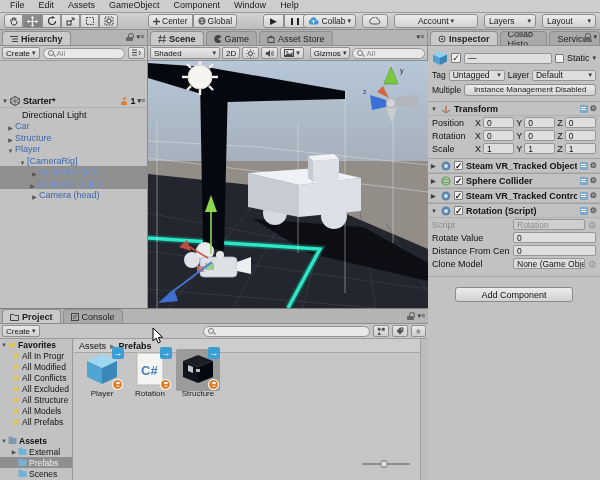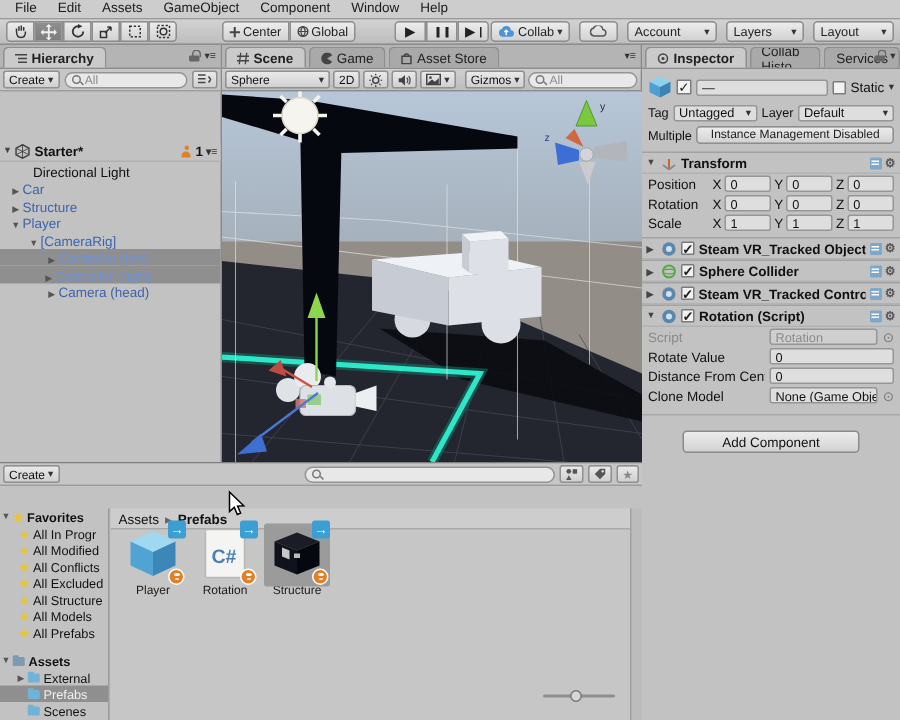--- a/index.html
+++ b/index.html
@@ -194,21 +194,21 @@
             <path d="M5.5 6.5 V3.4 M5.5 3 l-1.3 1.4 M5.5 3 l1.3 1.4" stroke="#fff" stroke-width="0.9" fill="none"></path>
           </svg>
         <span>Collab</span>
           <span class="caret">▾</span>
       </span>
       <span class="btn" style="width:26px">
         <svg width="12" height="8" viewBox="0 0 12 8">
             <path d="M3 7 a2.6 2.6 0 0 1 -0.4 -5.1 a3.3 3.3 0 0 1 6.3 0.7 a2.1 2.1 0 0 1 -0.4 4.4 z" fill="none" stroke="#555" stroke-width="1"></path>
           </svg>
       </span>
-      <span class="btn" style="width:60px; justify-content:space-between">
+      <span class="btn" style="width:84px; ">
           <span>Account</span>
           <span class="caret">▾</span>
         </span>
       <span class="btn" style="width:52px; justify-content:space-between">
           <span>Layers</span>
           <span class="caret">▾</span>
         </span>
       <span class="btn" style="width:54px; justify-content:space-between">
           <span>Layout</span>
           <span class="caret">▾</span>
@@ -313,21 +313,21 @@
           </svg>
         <span>Asset Store</span>
       </div>
       <div class="panel-corner">
           <span class="caret">▾≡</span>
         </div>
     </div>
 
     <div class="scene-toolbar">
       <span class="mini-btn" style="width:70px; justify-content:space-between">
-          <span>Sphere</span>
+          <span>Shaded</span>
           <span class="caret">▾</span>
         </span>
       <span class="mini-btn">
           <span>2D</span>
         </span>
       <span class="mini-btn">
         <svg width="9" height="9" viewBox="0 0 9 9">
             <circle cx="4.5" cy="4.5" r="2" fill="none" stroke="#444"></circle>
             <path d="M4.5 0 v1.3 M4.5 7.7 v1.3 M0 4.5 h1.3 M7.7 4.5 h1.3 M1.3 1.3 l0.9 0.9 M6.8 6.8 l0.9 0.9 M7.7 1.3 l-0.9 0.9 M2.2 6.8 l-0.9 0.9" stroke="#444" stroke-width="0.8"></path>
           </svg>
@@ -639,20 +639,39 @@
           <span>None (Game Object</span>
         </span>
       <span style="color:#777">⊙</span>
     </div>
 
     <div style="border-top:1px solid #a8a8a8; margin-top:6px"></div>
     <span class="addcomp">Add Component</span>
   </div>
 
   <div class="abs project">
+    <div class="tabrow" style="height:15px">
+      <div class="tab active">
+        <svg width="9" height="8" viewBox="0 0 9 8">
+            <path d="M0.5 1.5 h3 l1 1 h4 v5 h-8 z" fill="none" stroke="#444"></path>
+          </svg>
+        <span>Project</span>
+      </div>
+      <div class="tab">
+        <svg width="8" height="8" viewBox="0 0 8 8">
+            <rect x="0.5" y="0.5" width="7" height="7" fill="none" stroke="#444"></rect>
+            <path d="M2 3 h4 M2 5 h3" stroke="#444" stroke-width="0.8"></path>
+          </svg>
+        <span>Console</span>
+      </div>
+      <div class="panel-corner">
+          <span class="lockicn"></span>
+          <span class="caret">▾≡</span>
+        </div>
+    </div>
     <div class="controls">
       <span class="mini-btn">
           <span>Create</span>
           <span class="caret">▾</span>
         </span>
       <span style="flex:1"></span>
       <span class="searchbox" style="max-width:238px">
           <span class="mag"></span>
         </span>
       <span class="mini-btn">

